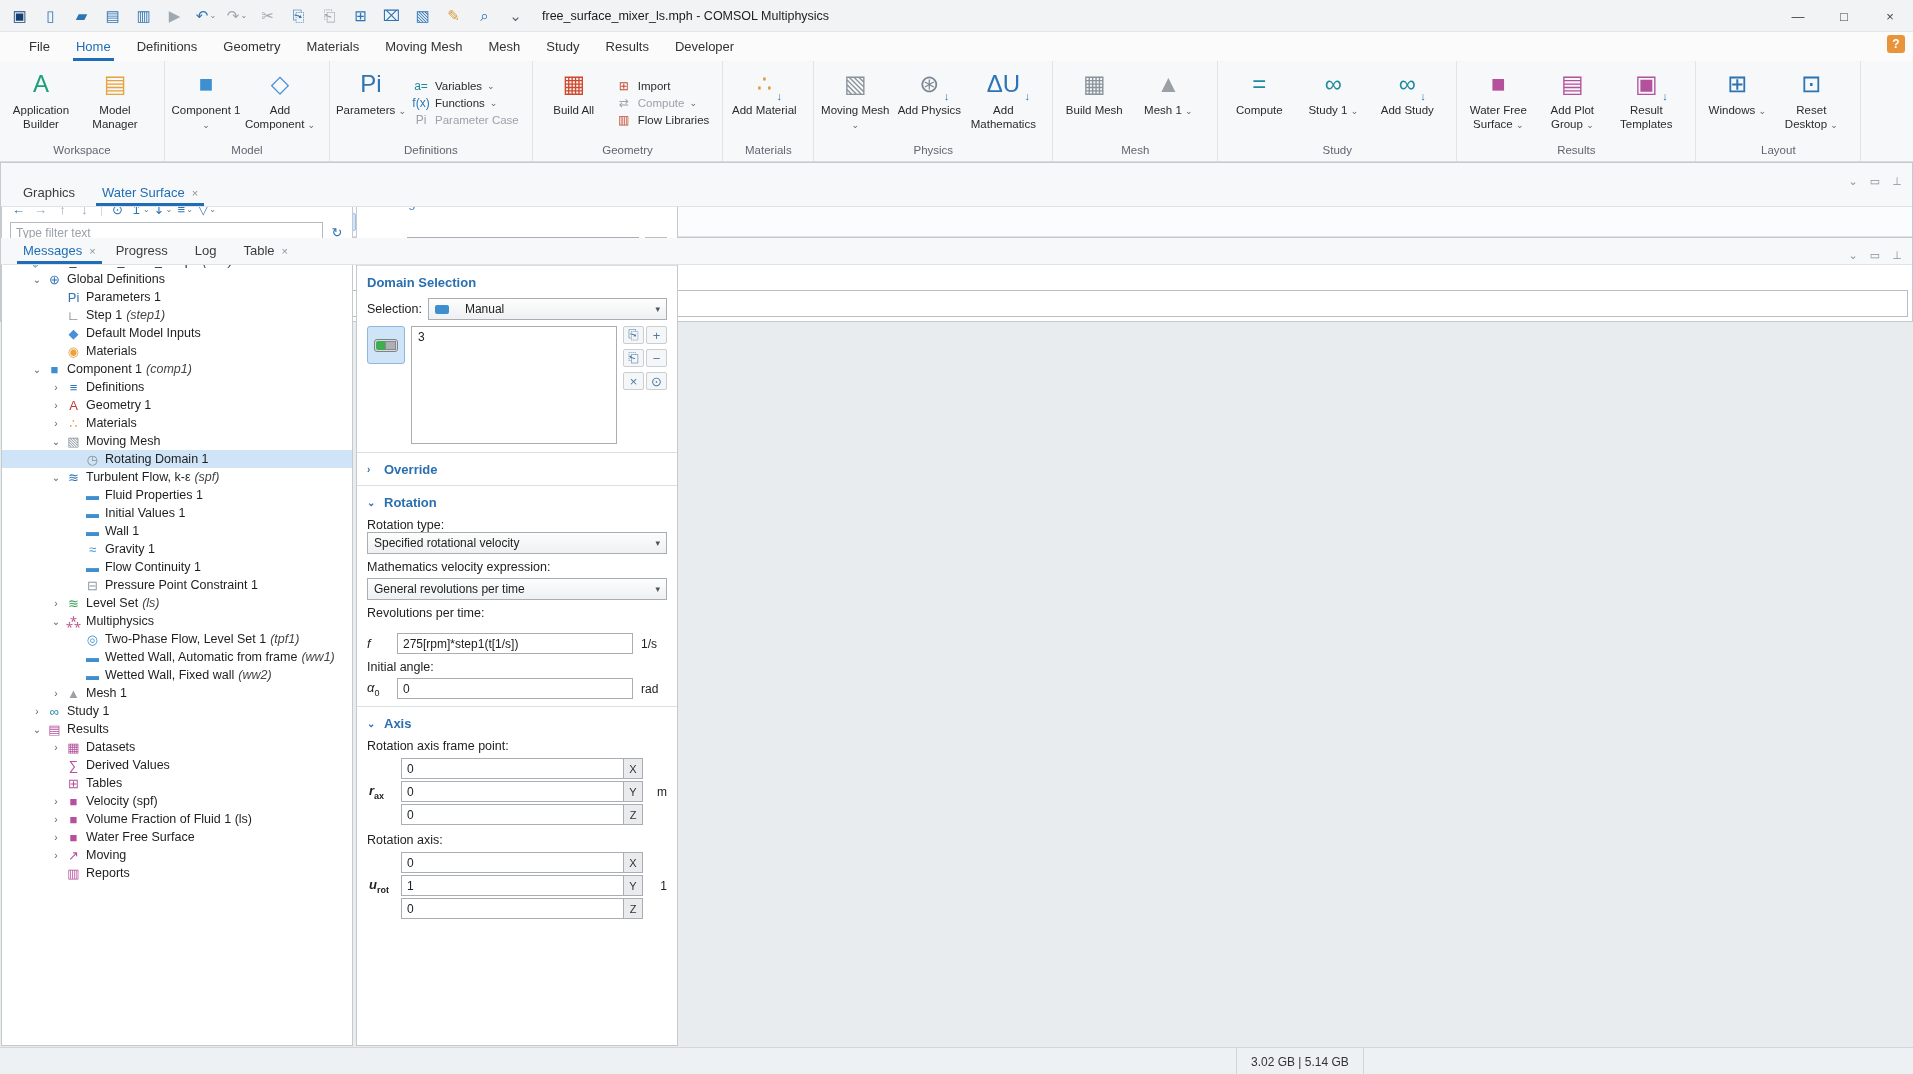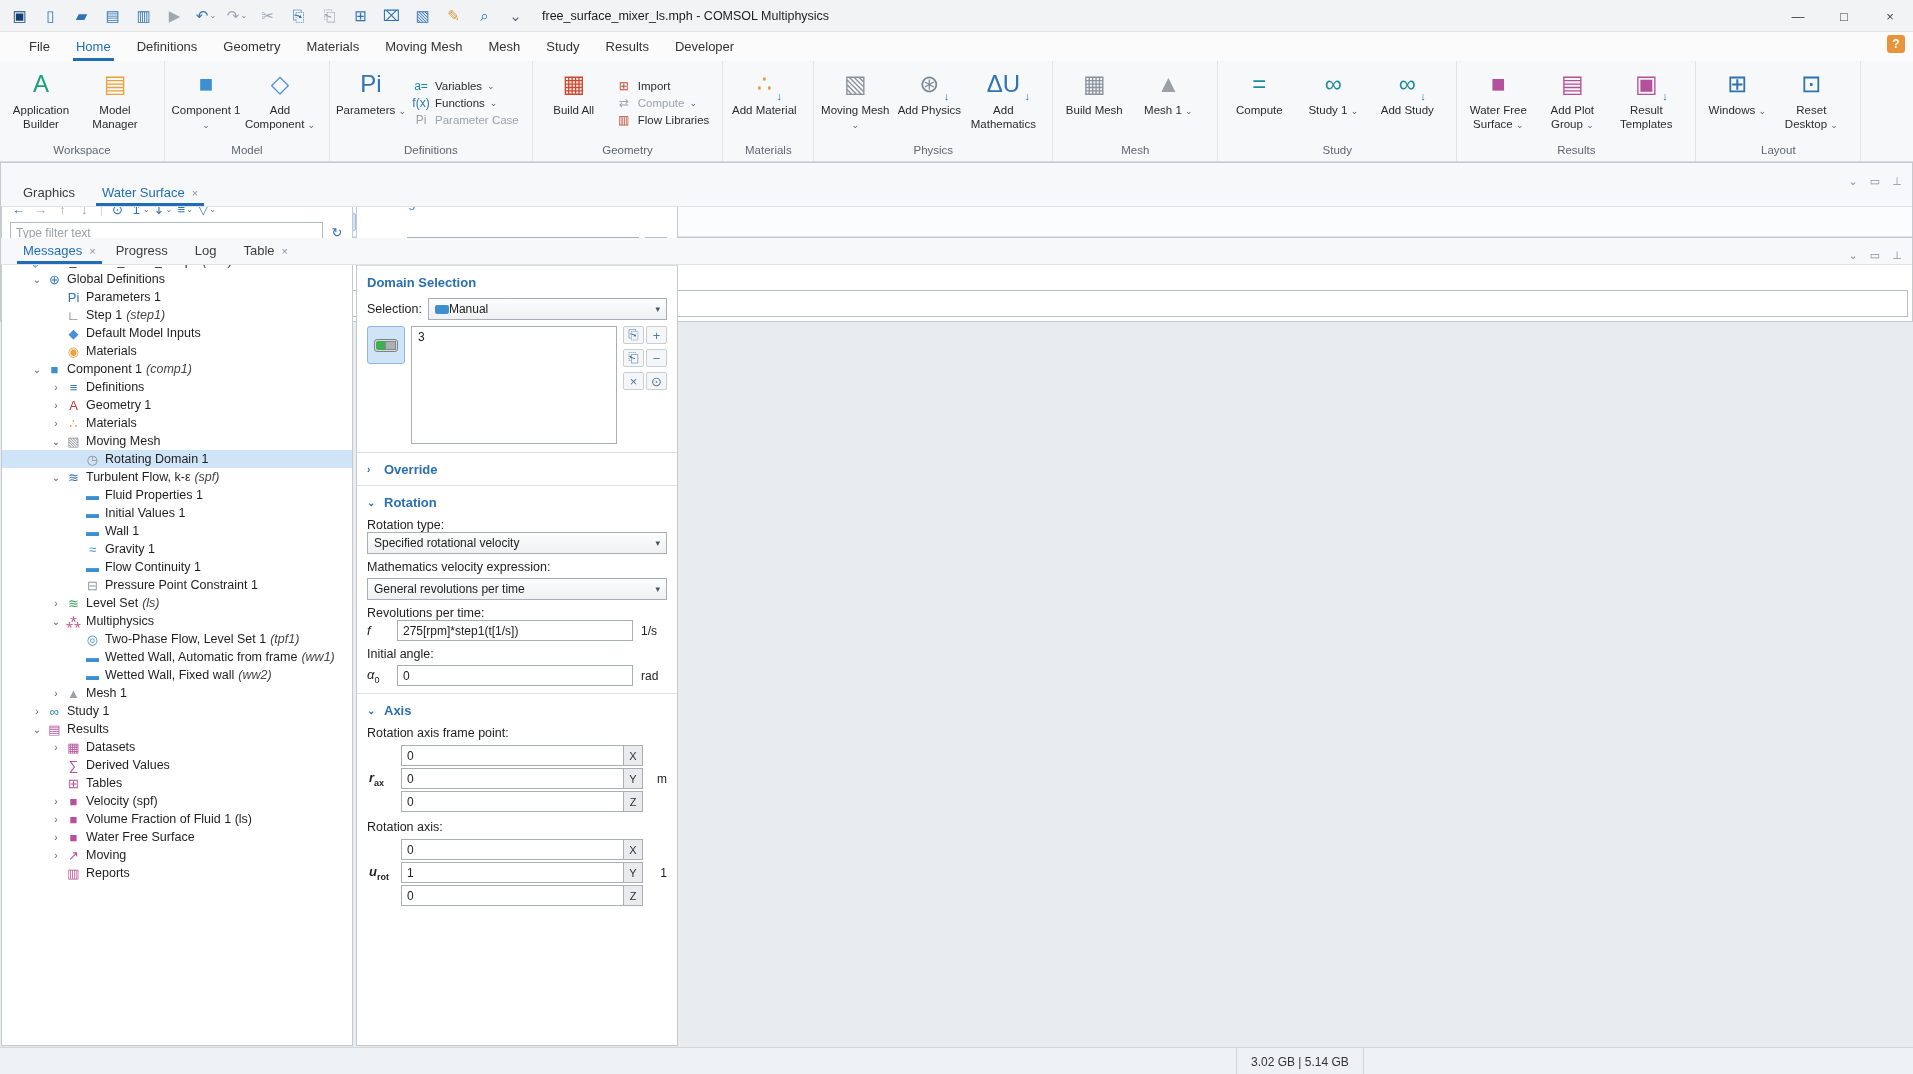--- a/index.html
+++ b/index.html
@@ -88,21 +88,21 @@
   .slabel { color:#222; }
   .sinput { flex:1; height:21px; border:1px solid #a9aeb4; font-size:12px; padding:0 5px; color:#222;
     font-family:"Liberation Sans",sans-serif; background:#fff;}
   .sq-btn { width:22px; height:21px; border:1px solid #b9bec4; background:#f3f5f6; display:flex;
     align-items:center; justify-content:center; font-size:12px; color:#5a7a9a; }
   .divider { height:1px; background:#dcdfe2; margin:7px -10px; }
   .sec-head { display:flex; align-items:center; gap:7px; color:#2a6fb0; font-weight:bold;
     font-size:13px; margin:9px 0 8px 0; }
   .sec-head .tw { font-size:10px; color:#2a6fb0; width:10px; }
   .sdrop { flex:1; height:22px; border:1px solid #a9aeb4; background:linear-gradient(#fdfdfd,#eef0f2);
-    display:flex; align-items:center; padding:0 6px; gap:0; font-size:12px; color:#222; }
+    display:flex; align-items:center; padding:0 6px; gap:16px; font-size:12px; color:#222; }
   .sdrop .dchev { margin-left:auto; font-size:9px; color:#4a5560; }
   .seltag { width:14px; height:9px; background:#3e8fd0; border-radius:2px; flex:none;}
   #sel-block { display:flex; gap:6px; margin:4px 0 8px 0; }
   #active-btn { width:38px; height:38px; background:#cfe4f7; border:1px solid #8fb8dd; border-radius:3px;
     display:flex; align-items:center; justify-content:center; }
   #active-btn .tog { width:24px; height:13px; border:1px solid #7a828a; border-radius:3px; background:#d9dcdf;
     position:relative; }
   #active-btn .tog::before { content:""; position:absolute; left:1px; top:1px; bottom:1px; width:12px;
     background:#3fae4f; border-radius:2px;}
   #active-btn .tog::after { content:""; position:absolute; right:1px; top:1px; bottom:1px; width:9px;
@@ -916,21 +916,21 @@
           <span class="dchev">▾</span>
         </div>
       </div>
       <div class="slabel" style="margin-bottom:4px">Mathematics velocity expression:</div>
       <div class="srow">
         <div class="sdrop">
           <span>General revolutions per time</span>
           <span class="dchev">▾</span>
         </div>
       </div>
-      <div class="slabel" style="margin-bottom:0">Revolutions per time:</div>
+      <div class="slabel" style="margin-bottom:13px">Revolutions per time:</div>
       <div class="symfield">
         <span class="fsym">f</span>
         <input class="sinput" value="275[rpm]*step1(t[1/s])" style="">
         <span class="funit">1/s</span>
       </div>
       <div class="slabel" style="margin-bottom:4px">Initial angle:</div>
       <div class="symfield">
         <span class="fsym"><span>α</span><sub>0</sub></span>
         <input class="sinput" value="0" style="">
         <span class="funit">rad</span>

